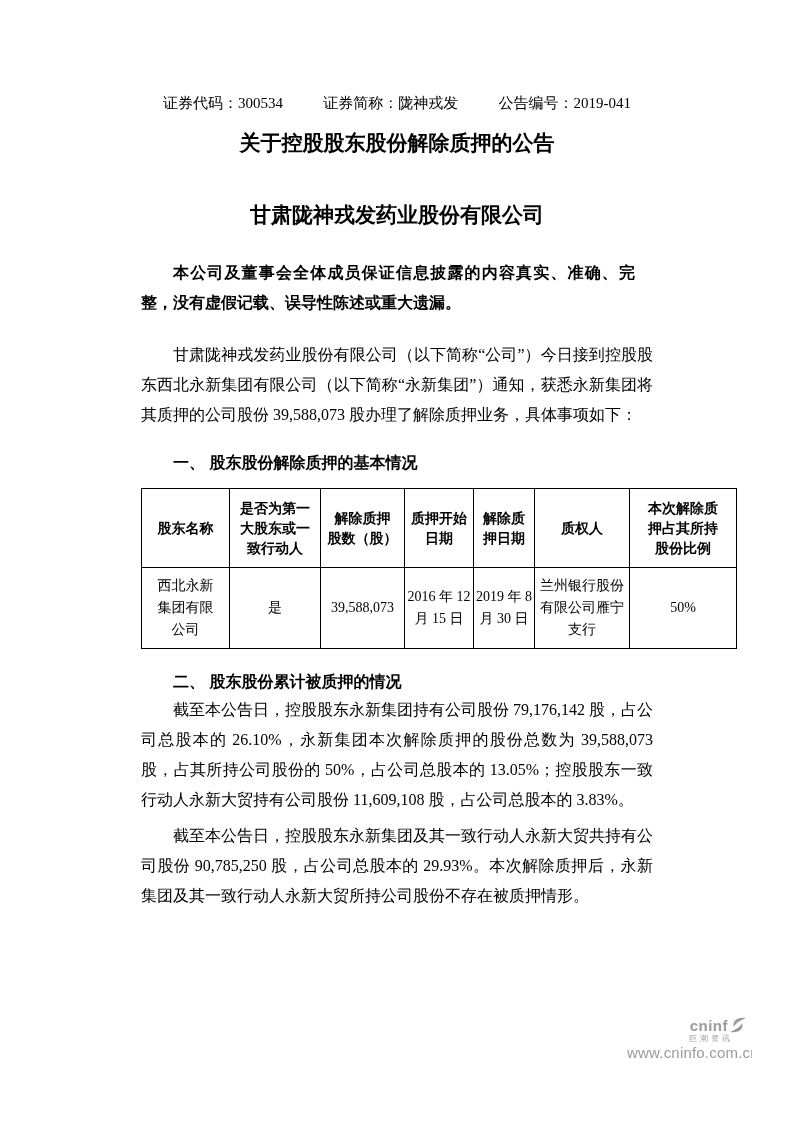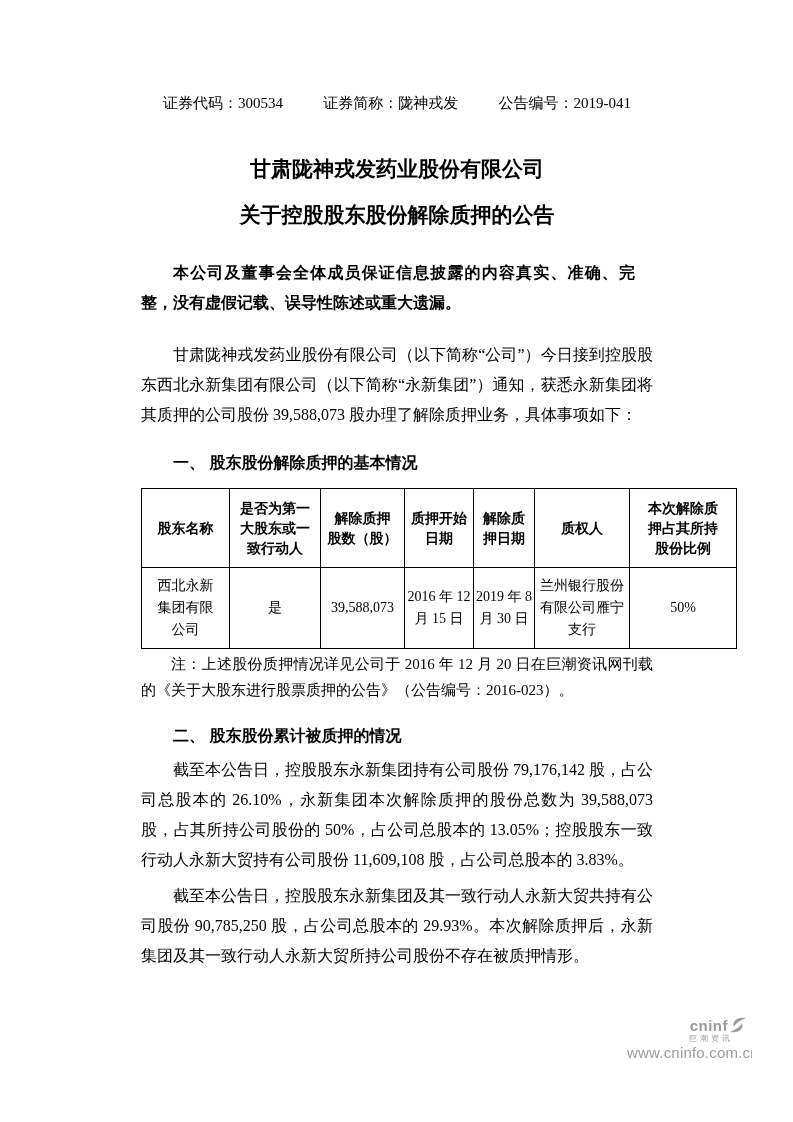--- a/index.html
+++ b/index.html
@@ -83,21 +83,21 @@
     line-height: 22px;
     padding: 7px 2px;
   }
   .note {
     margin-top: 2px;
     font-size: 15px;
     line-height: 26px;
     text-align: justify;
     text-indent: 2em;
   }
-  .summary-1 { margin-top: 6px; }
+  .summary-1 { margin-top: 0; }
   .summary-2 { margin-top: 6px; }
   
   .cninfo-logo {
     position: absolute;
     right: 5px;
     top: 1016px;
     width: 120px;
     text-align: right;
     color: #9b9b9b;
     font-family: "Liberation Sans", "DejaVu Sans", sans-serif;
@@ -126,22 +126,22 @@
 <body>
 
 <div class="page">
 
   <div class="doc-header">
     <span>证券代码：300534</span>
     <span>证券简称：陇神戎发</span>
     <span>公告编号：2019-041</span>
   </div>
 
+  <div class="title title-2">关于控股股东股份解除质押的公告</div>
   <div class="title title-1">甘肃陇神戎发药业股份有限公司</div>
-  <div class="title title-2">关于控股股东股份解除质押的公告</div>
 
   <p class="para declaration">本公司及董事会全体成员保证信息披露的内容真实、准确、完整，没有虚假记载、误导性陈述或重大遗漏。</p>
 
   <p class="para intro">甘肃陇神戎发药业股份有限公司（以下简称“公司”）今日接到控股股东西北永新集团有限公司（以下简称“永新集团”）通知，获悉永新集团将其质押的公司股份 39,588,073 股办理了解除质押业务，具体事项如下：</p>
 
   <div class="section-heading">一、 股东股份解除质押的基本情况</div>
 
   <table class="pledge-table">
     <colgroup>
       <col style="width:88px">
@@ -182,21 +182,20 @@
         <td>2019 年 8
 月 30 日</td>
         <td>兰州银行股份
 有限公司雁宁
 支行</td>
         <td>50%</td>
       </tr>
     </tbody>
   </table>
 
-  <p class="note">注：上述股份质押情况详见公司于 2016 年 12 月 20 日在巨潮资讯网刊载的《关于大股东进行股票质押的公告》（公告编号：2016-023）。</p>
 
   <div class="section-heading second">二、 股东股份累计被质押的情况</div>
 
   <p class="para summary-1">截至本公告日，控股股东永新集团持有公司股份 79,176,142 股，占公司总股本的 26.10%，永新集团本次解除质押的股份总数为 39,588,073 股，占其所持公司股份的 50%，占公司总股本的 13.05%；控股股东一致行动人永新大贸持有公司股份 11,609,108 股，占公司总股本的 3.83%。</p>
   <p class="para summary-2">截至本公告日，控股股东永新集团及其一致行动人永新大贸共持有公司股份 90,785,250 股，占公司总股本的 29.93%。本次解除质押后，永新集团及其一致行动人永新大贸所持公司股份不存在被质押情形。</p>
 
   <div class="cninfo-logo">
     <div class="cninfo-brand-row">
       <span class="cninfo-brand">cninf</span>
       <svg class="cninfo-swirl" width="18" height="18" viewBox="0 0 20 20">

